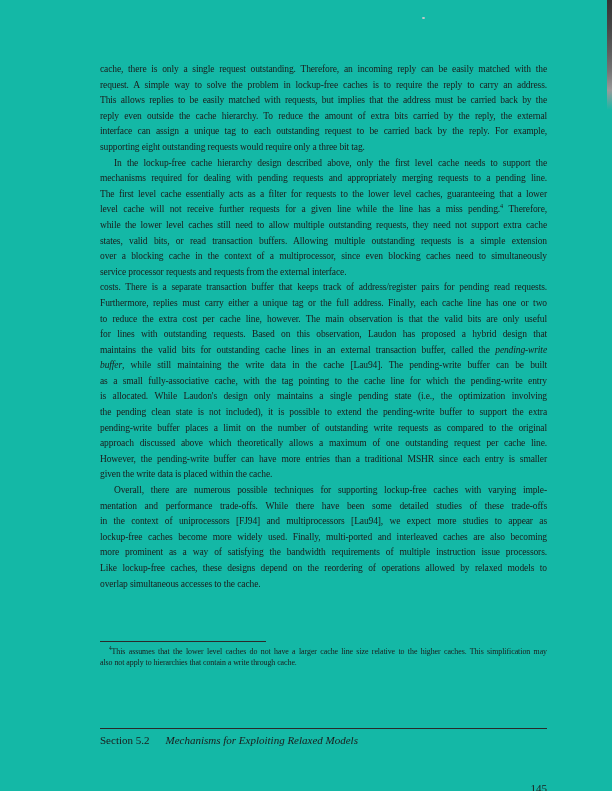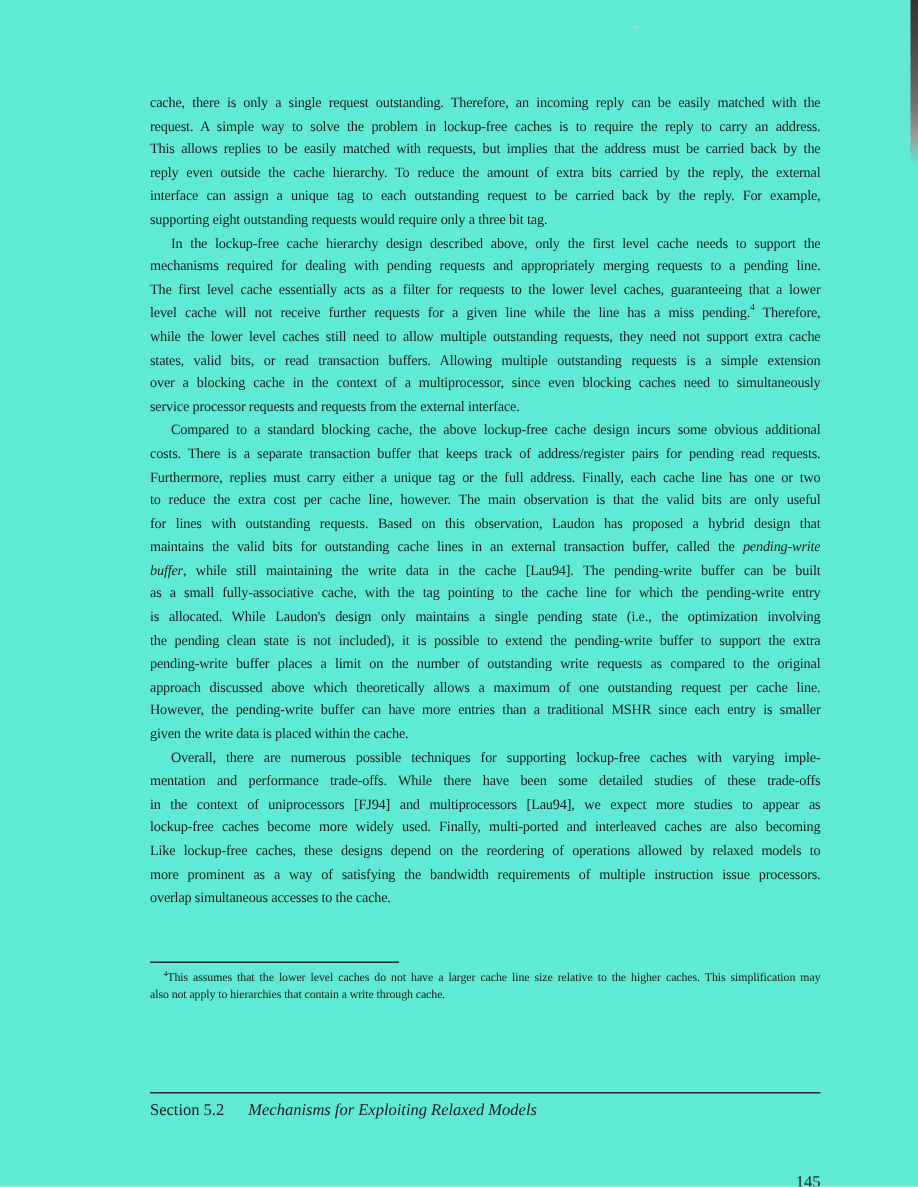--- a/index.html
+++ b/index.html
@@ -4,21 +4,21 @@
 <style>
   html, body { margin: 0; padding: 0; }
   body {
     width: 612px; height: 791px;
     background: #ffffff;
     font-family: "Liberation Serif", serif;
     color: #1b1b1b;
     position: relative;
     overflow: hidden;
   }
-  .page { position: absolute; inset: 0; background: #5eead4; }
+  .page { position: absolute; inset: 0; background: #14b8a6; }
 
   
   .text-body { position: absolute; left: 100px; top: 62px; width: 447px; }
   .line {
     font-size: 9.5px;
     letter-spacing: -0.12px;
     line-height: 15.6px;
     height: 15.6px;
     white-space: nowrap;
     text-align: justify;
@@ -86,42 +86,41 @@
         <div class="line first"><span>In the lockup-free cache hierarchy design described above, only the first level cache needs to support the</span></div>
         <div class="line"><span>mechanisms required for dealing with pending requests and appropriately merging requests to a pending line.</span></div>
         <div class="line"><span>The first level cache essentially acts as a filter for requests to the lower level caches, guaranteeing that a lower</span></div>
         <div class="line"><span>level cache will not receive further requests for a given line while the line has a miss pending.</span><sup>4</sup><span>  Therefore,</span></div>
         <div class="line"><span>while the lower level caches still need to allow multiple outstanding requests, they need not support extra cache</span></div>
         <div class="line"><span>states, valid bits, or read transaction buffers.  Allowing multiple outstanding requests is a simple extension</span></div>
         <div class="line"><span>over a blocking cache in the context of a multiprocessor, since even blocking caches need to simultaneously</span></div>
         <div class="line last"><span>service processor requests and requests from the external interface.</span></div>
       </div>
       <div class="para indent">
-        <div class="line first"><span>Compared to a standard blocking cache, the above lockup-free cache design incurs some obvious additional</span></div>
         <div class="line"><span>costs.  There is a separate transaction buffer that keeps track of address/register pairs for pending read requests.</span></div>
         <div class="line"><span>Furthermore, replies must carry either a unique tag or the full address.  Finally, each cache line has one or two</span></div>
         <div class="line"><span>to reduce the extra cost per cache line, however.  The main observation is that the valid bits are only useful</span></div>
         <div class="line"><span>for lines with outstanding requests.  Based on this observation, Laudon has proposed a hybrid design that</span></div>
         <div class="line"><span>maintains the valid bits for outstanding cache lines in an external transaction buffer, called the </span><em>pending-write</em></div>
         <div class="line"><em>buffer</em><span>, while still maintaining the write data in the cache [Lau94].  The pending-write buffer can be built</span></div>
         <div class="line"><span>as a small fully-associative cache, with the tag pointing to the cache line for which the pending-write entry</span></div>
         <div class="line"><span>is allocated.  While Laudon's design only maintains a single pending state (i.e., the optimization involving</span></div>
         <div class="line"><span>the pending clean state is not included), it is possible to extend the pending-write buffer to support the extra</span></div>
         <div class="line"><span>pending-write buffer places a limit on the number of outstanding write requests as compared to the original</span></div>
         <div class="line"><span>approach discussed above which theoretically allows a maximum of one outstanding request per cache line.</span></div>
         <div class="line"><span>However, the pending-write buffer can have more entries than a traditional MSHR since each entry is smaller</span></div>
         <div class="line last"><span>given the write data is placed within the cache.</span></div>
       </div>
       <div class="para indent">
         <div class="line first"><span>Overall, there are numerous possible techniques for supporting lockup-free caches with varying imple-</span></div>
         <div class="line"><span>mentation and performance trade-offs.  While there have been some detailed studies of these trade-offs</span></div>
         <div class="line"><span>in the context of uniprocessors [FJ94] and multiprocessors [Lau94], we expect more studies to appear as</span></div>
         <div class="line"><span>lockup-free caches become more widely used.  Finally, multi-ported and interleaved caches are also becoming</span></div>
+        <div class="line"><span>more prominent as a way of satisfying the bandwidth requirements of multiple instruction issue processors.</span></div>
         <div class="line"><span>Like lockup-free caches, these designs depend on the reordering of operations allowed by relaxed models to</span></div>
-        <div class="line"><span>more prominent as a way of satisfying the bandwidth requirements of multiple instruction issue processors.</span></div>
         <div class="line last"><span>overlap simultaneous accesses to the cache.</span></div>
       </div>
     </div>
 
   <div class="footnote">
     <div class="fn-sep"></div>
     <div class="fn-lines">
         <div class="para indent">
           <div class="line first"><sup>4</sup><span>This assumes that the lower level caches do not have a larger cache line size relative to the higher caches.  This simplification may</span></div>
           <div class="line last"><span>also not apply to hierarchies that contain a write through cache.</span></div>

